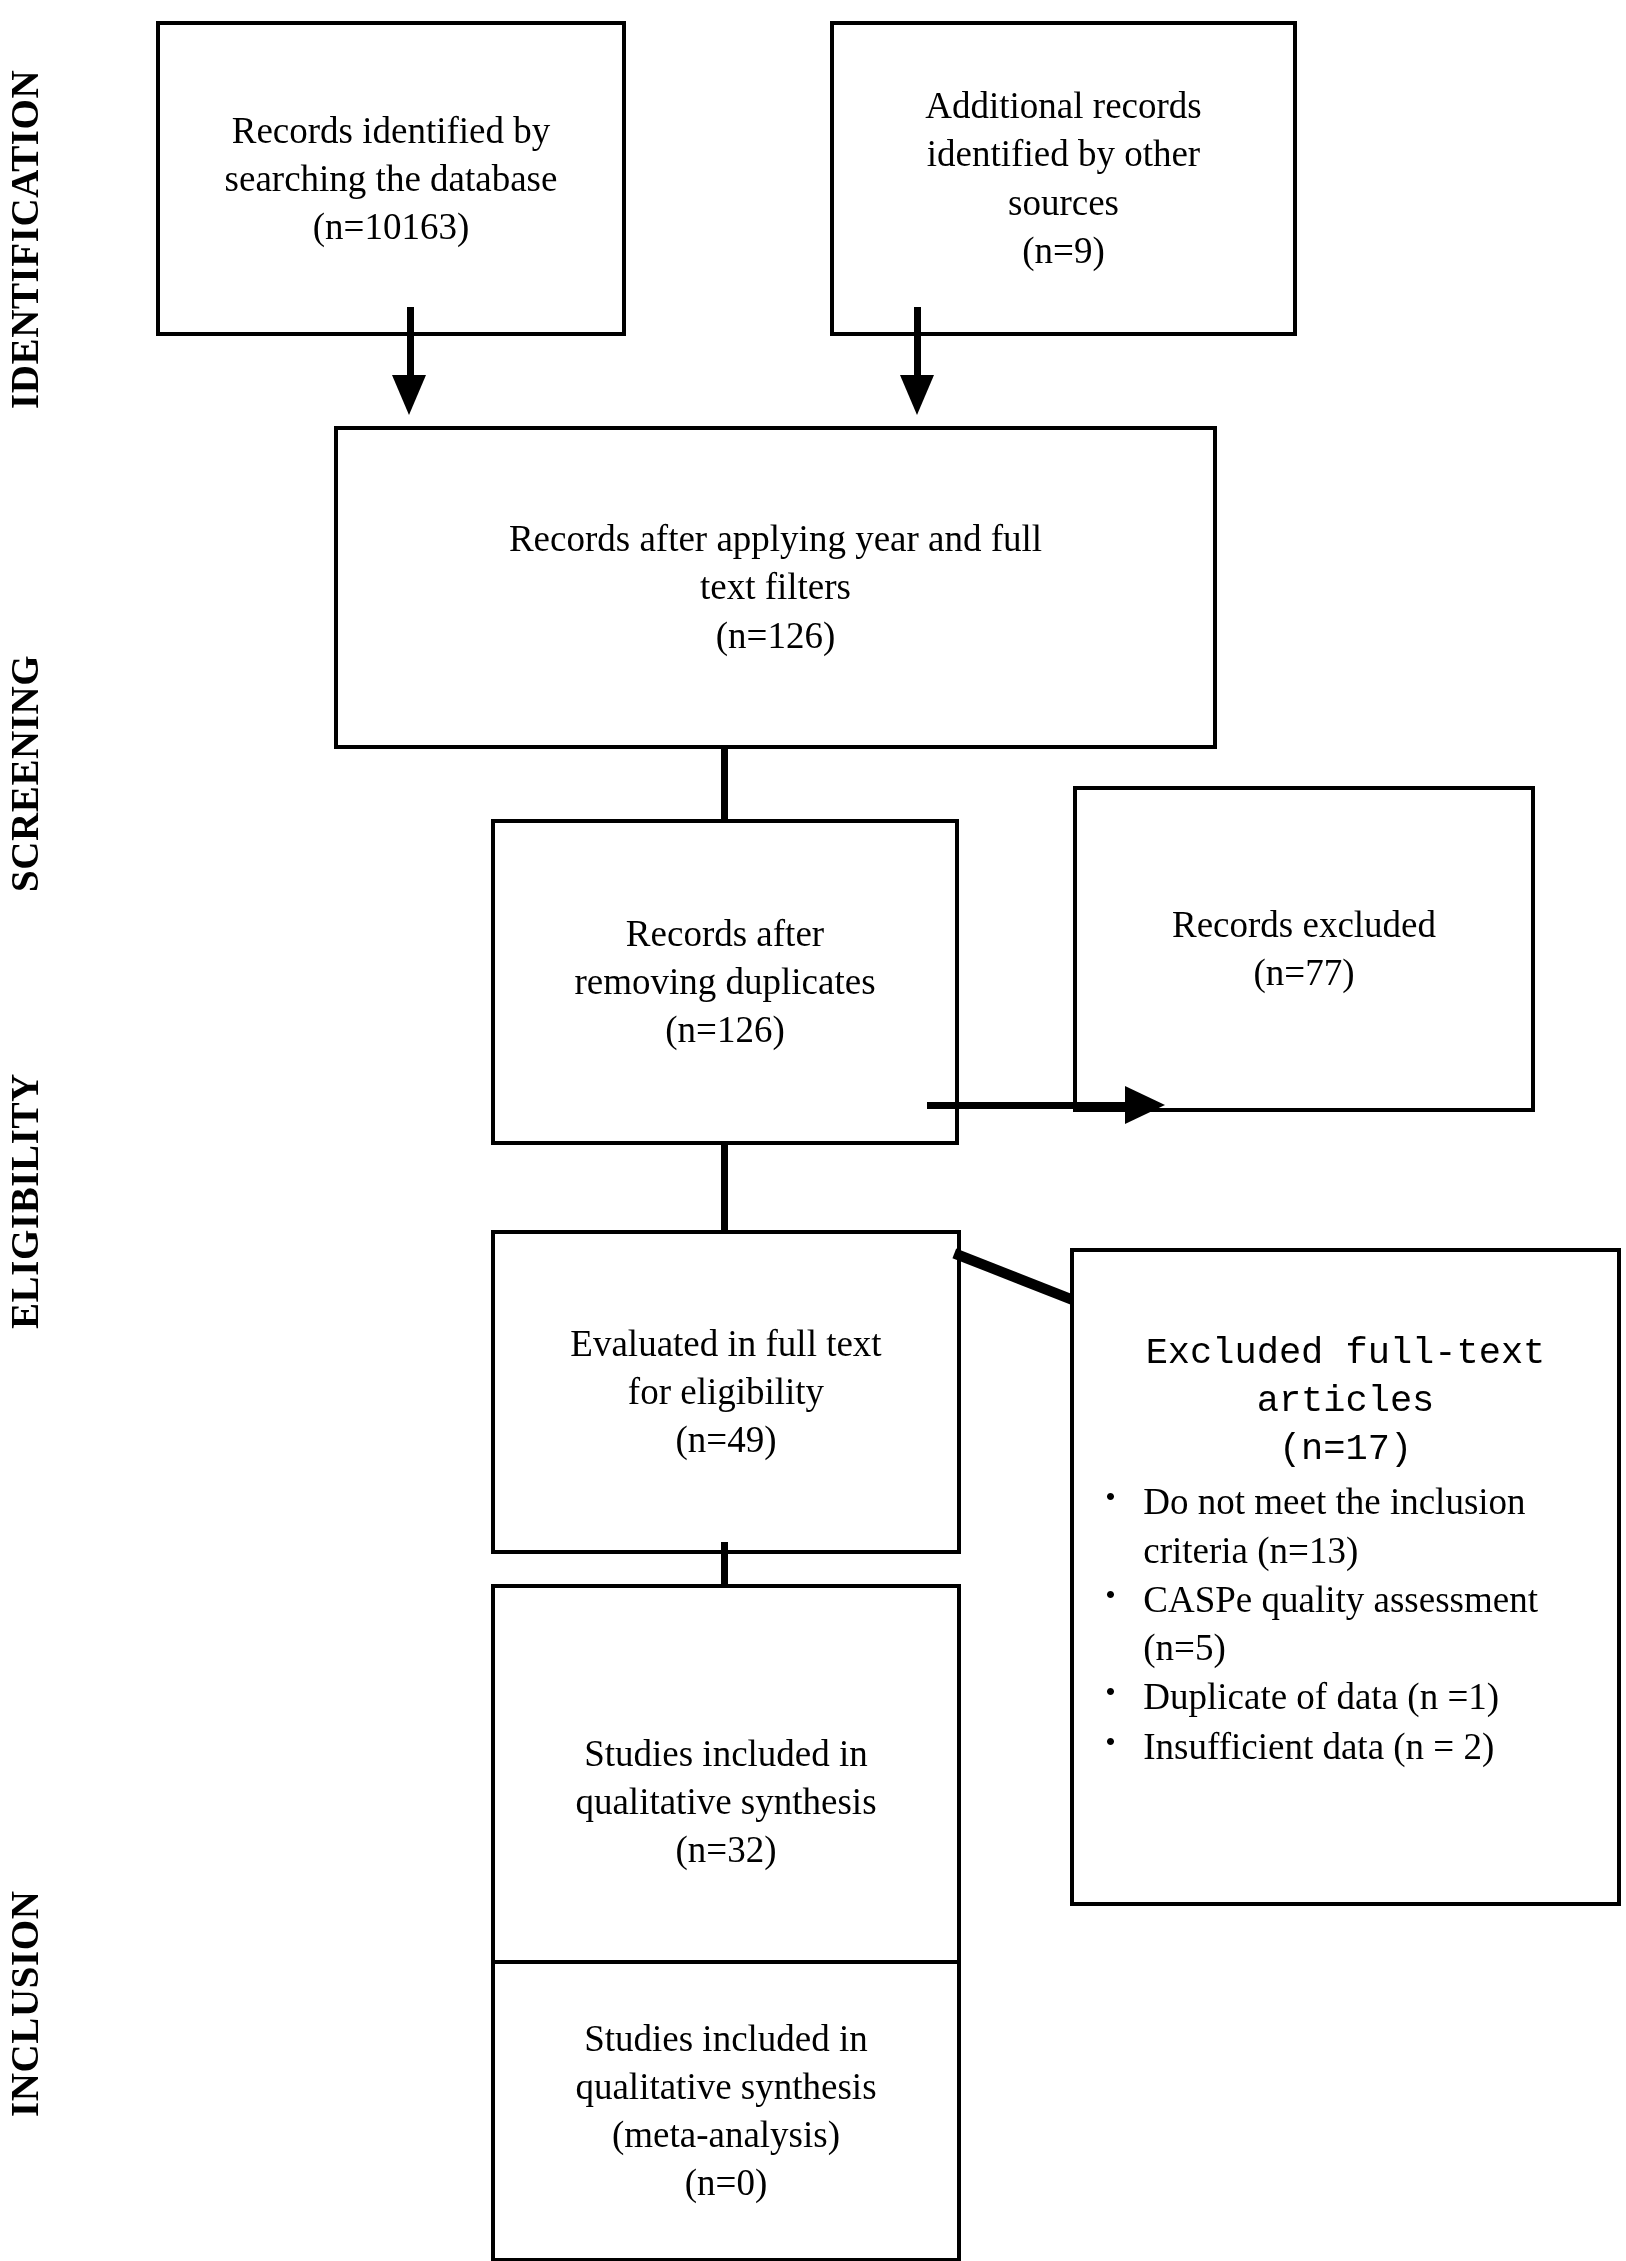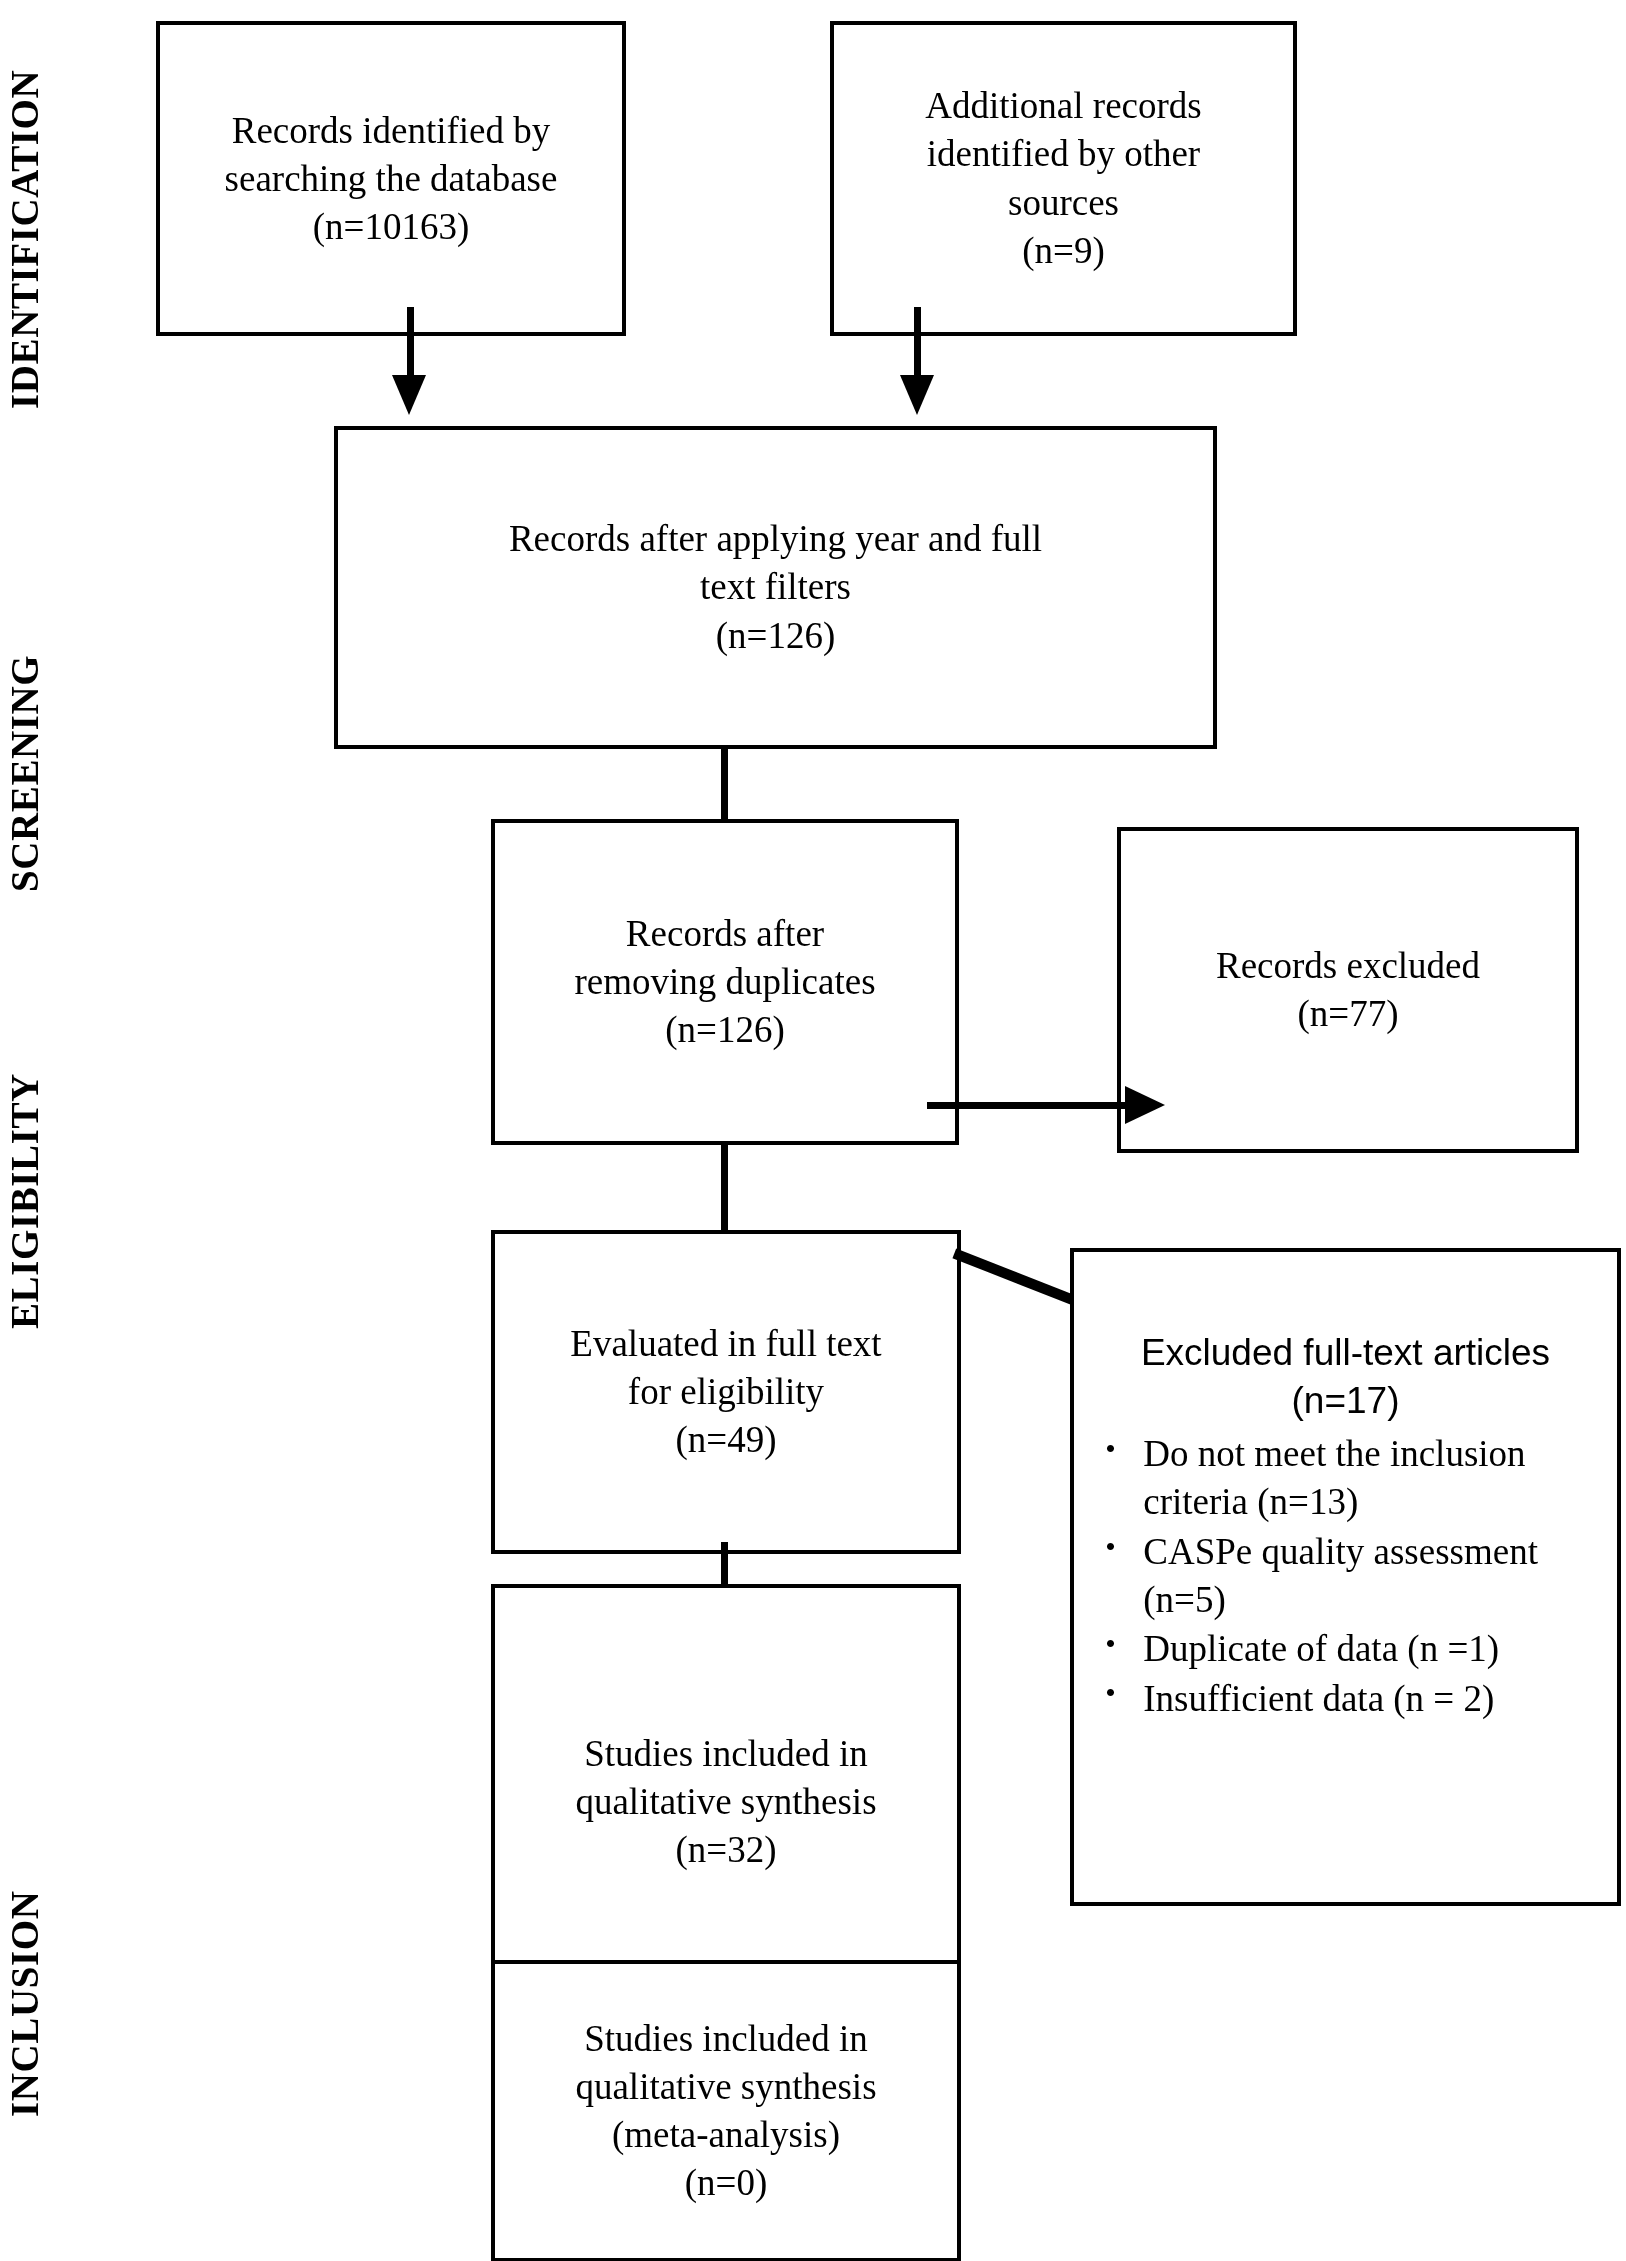--- a/index.html
+++ b/index.html
@@ -53,21 +53,21 @@
 
   
   .box-excluded {
     position: absolute;
     box-sizing: border-box;
     border: 4.5px solid #000000;
     background: #ffffff;
     padding: 77px 14.3px 0 14.3px;
   }
   .box-excluded .exc-heading {
-    font-family: Liberation Sans, sans-serif;
+    font-family: Liberation Mono, monospace;
     font-size: 37px;
     line-height: 1.30;
     text-align: center;
     white-space: pre-line;
   }
   .box-excluded ul.exc-list {
     list-style: none;
     margin: 5.2px 0 0 0;
     padding: 0 0 0 17px;
   }
@@ -160,21 +160,21 @@
 
   <div class="vline" style="left:721px; top:749px; height:117px;"></div>
   <div class="arrowhead-down" style="left:707px; top:857px;"></div>
 
   <div class="box" style="left:491px; top:819px; width:468px; height:326px;">
     <span class="box-text">Records after
 removing duplicates
 (n=126)</span>
   </div>
 
-  <div class="box" style="left:1073px; top:827px; width:462px; height:326px;margin-left:44px;">
+  <div class="box" style="left:1073px; top:786px; width:462px; height:326px;">
     <span class="box-text">Records excluded
 (n=77)</span>
   </div>
 
   <div class="hline" style="left:927px; top:1102px; width:201px;"></div>
   <div class="arrowhead-right" style="left:1125px; top:1086px;"></div>
 
   <div class="vline" style="left:721px; top:1145px; height:117px;"></div>
   <div class="arrowhead-down" style="left:707px; top:1253px;"></div>
 

